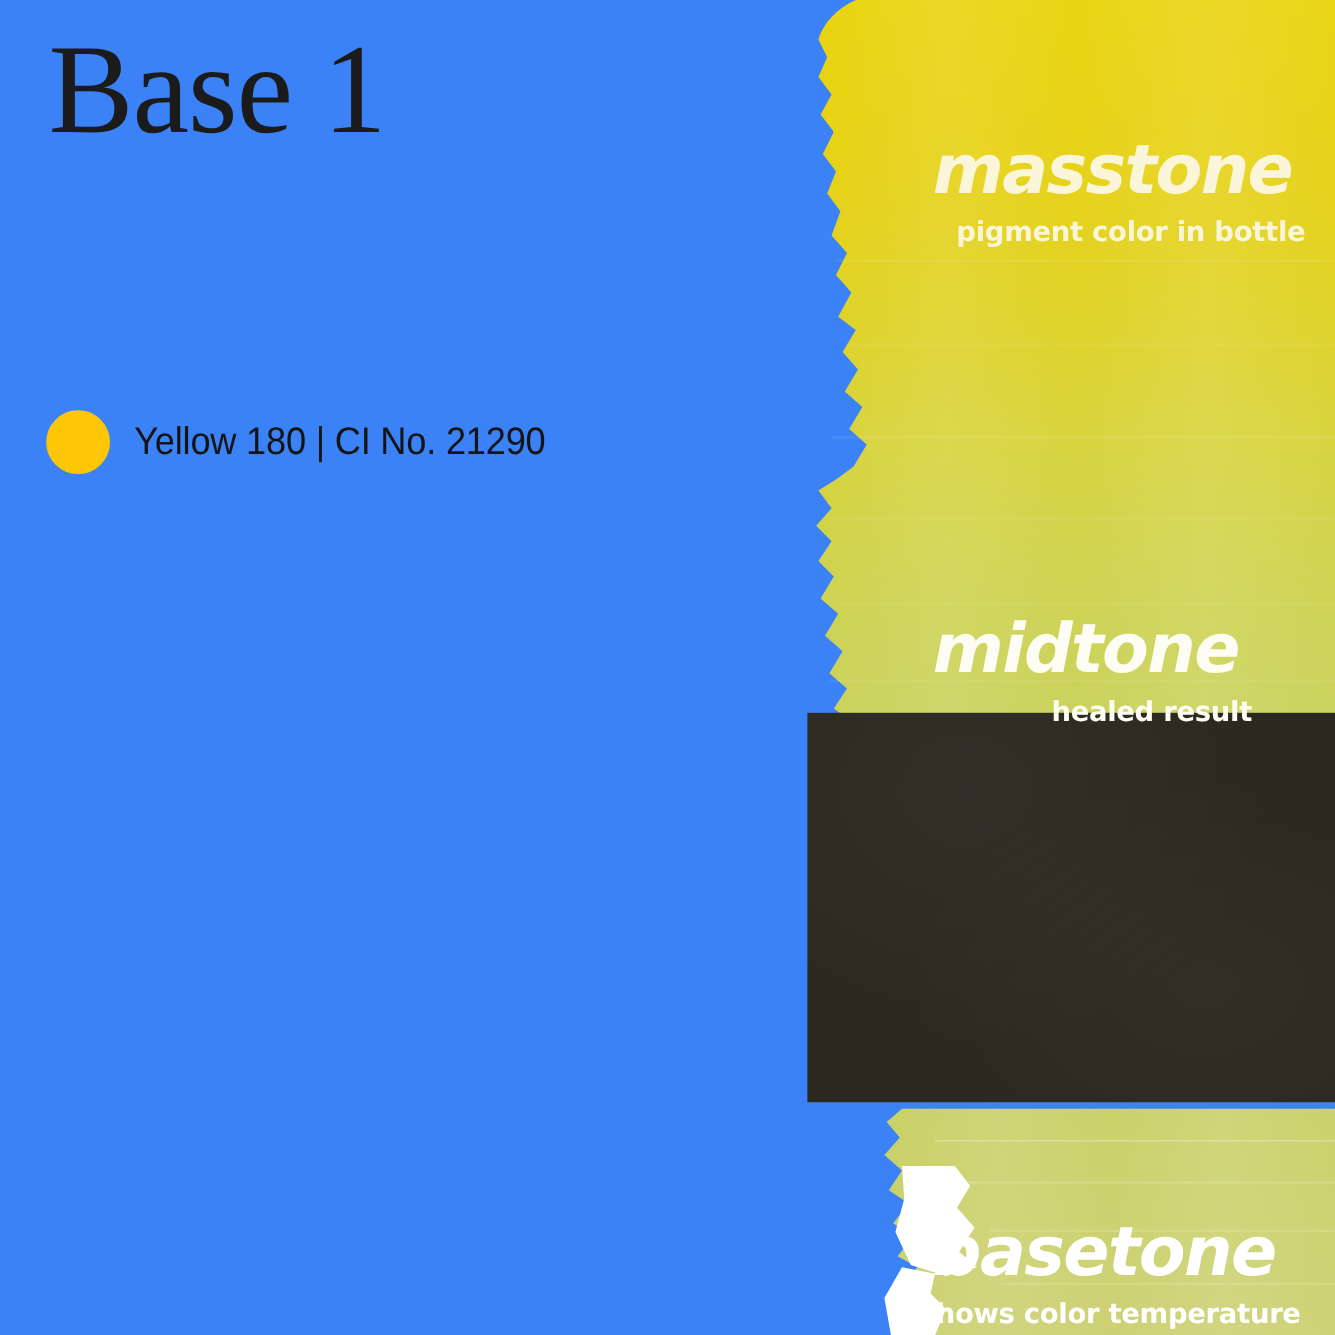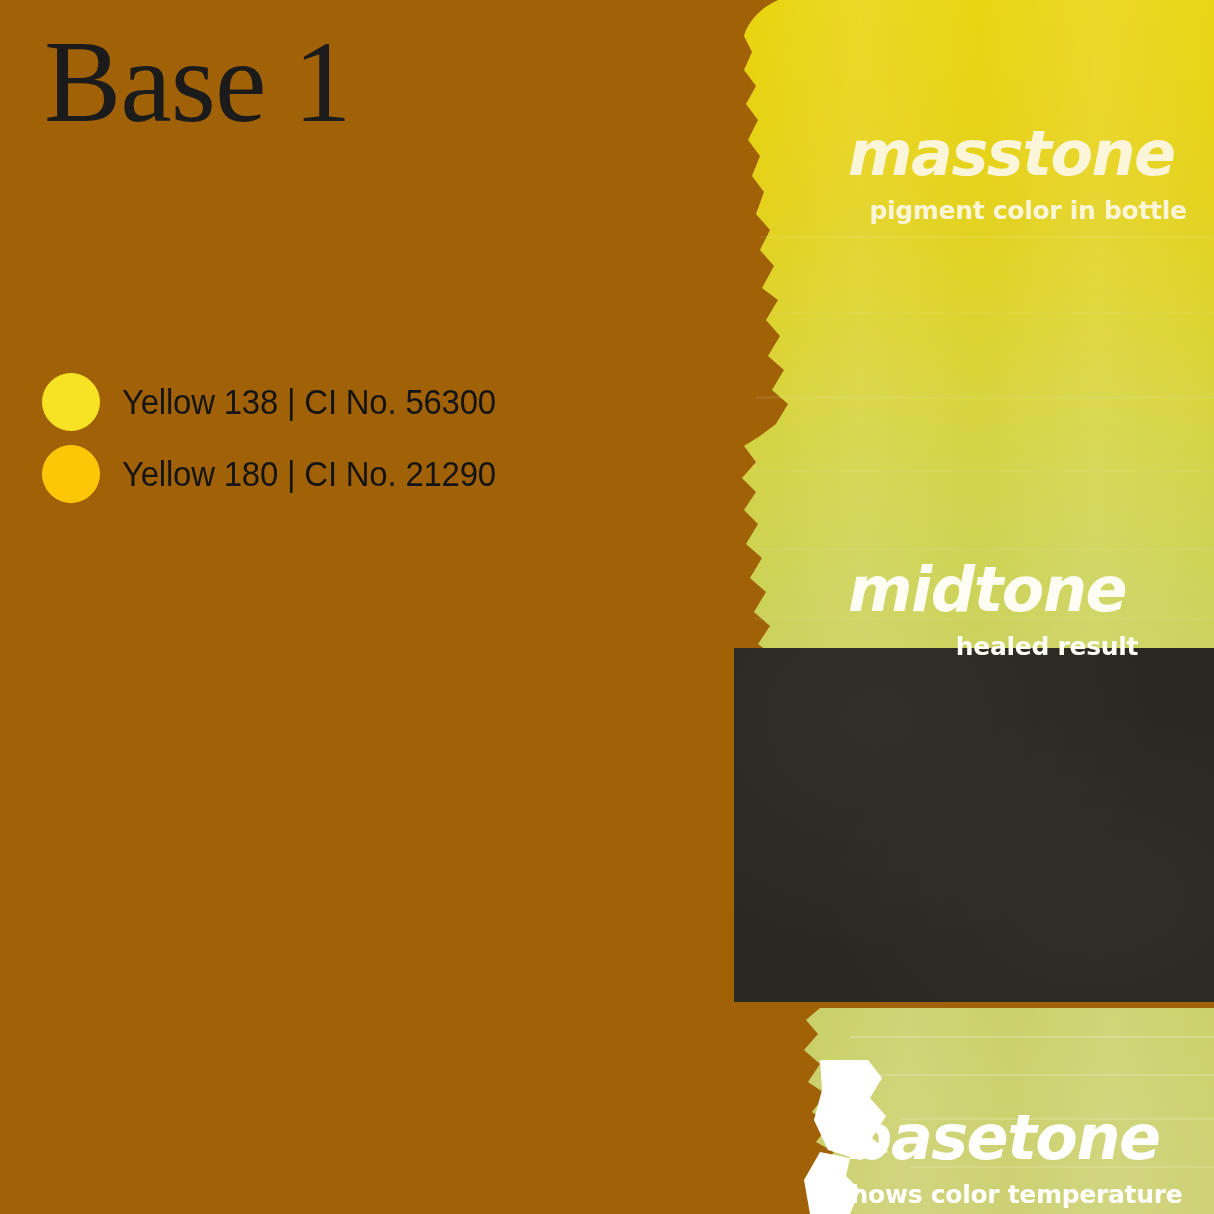--- a/index.html
+++ b/index.html
@@ -4,21 +4,21 @@
 <style>
   html, body {
     margin: 0;
     padding: 0;
     background: #ffffff;
   }
   #page {
     position: relative;
     width: 1214px;
     height: 1214px;
-    background: #a16207;
+    background: #3b82f6;
     overflow: hidden;
     font-family: "Liberation Sans", sans-serif;
   }
 
   
   #title {
     position: absolute;
     left: 44px;
     top: 22px;
     font-family: "Liberation Serif", "DejaVu Serif", serif;
@@ -126,24 +126,20 @@
 </style>
 </head>
 <body>
 
 <div id="page">
 
   <div id="title">Base 1</div>
 
   <div id="pigment-list">
 
-    <div class="pigment-row">
-      <span class="pigment-dot" style="background:#F7E323;border:1px solid #F7E323;"></span>
-      <span class="pigment-label">Yellow 138 | CI No. 56300</span>
-    </div>
 
 
     <div class="pigment-row">
       <span class="pigment-dot" style="background:#FDC707;border:1px solid #FDC707;"></span>
       <span class="pigment-label">Yellow 180 | CI No. 21290</span>
     </div>
 
   </div>
 
   <div id="swatch-wrap">

